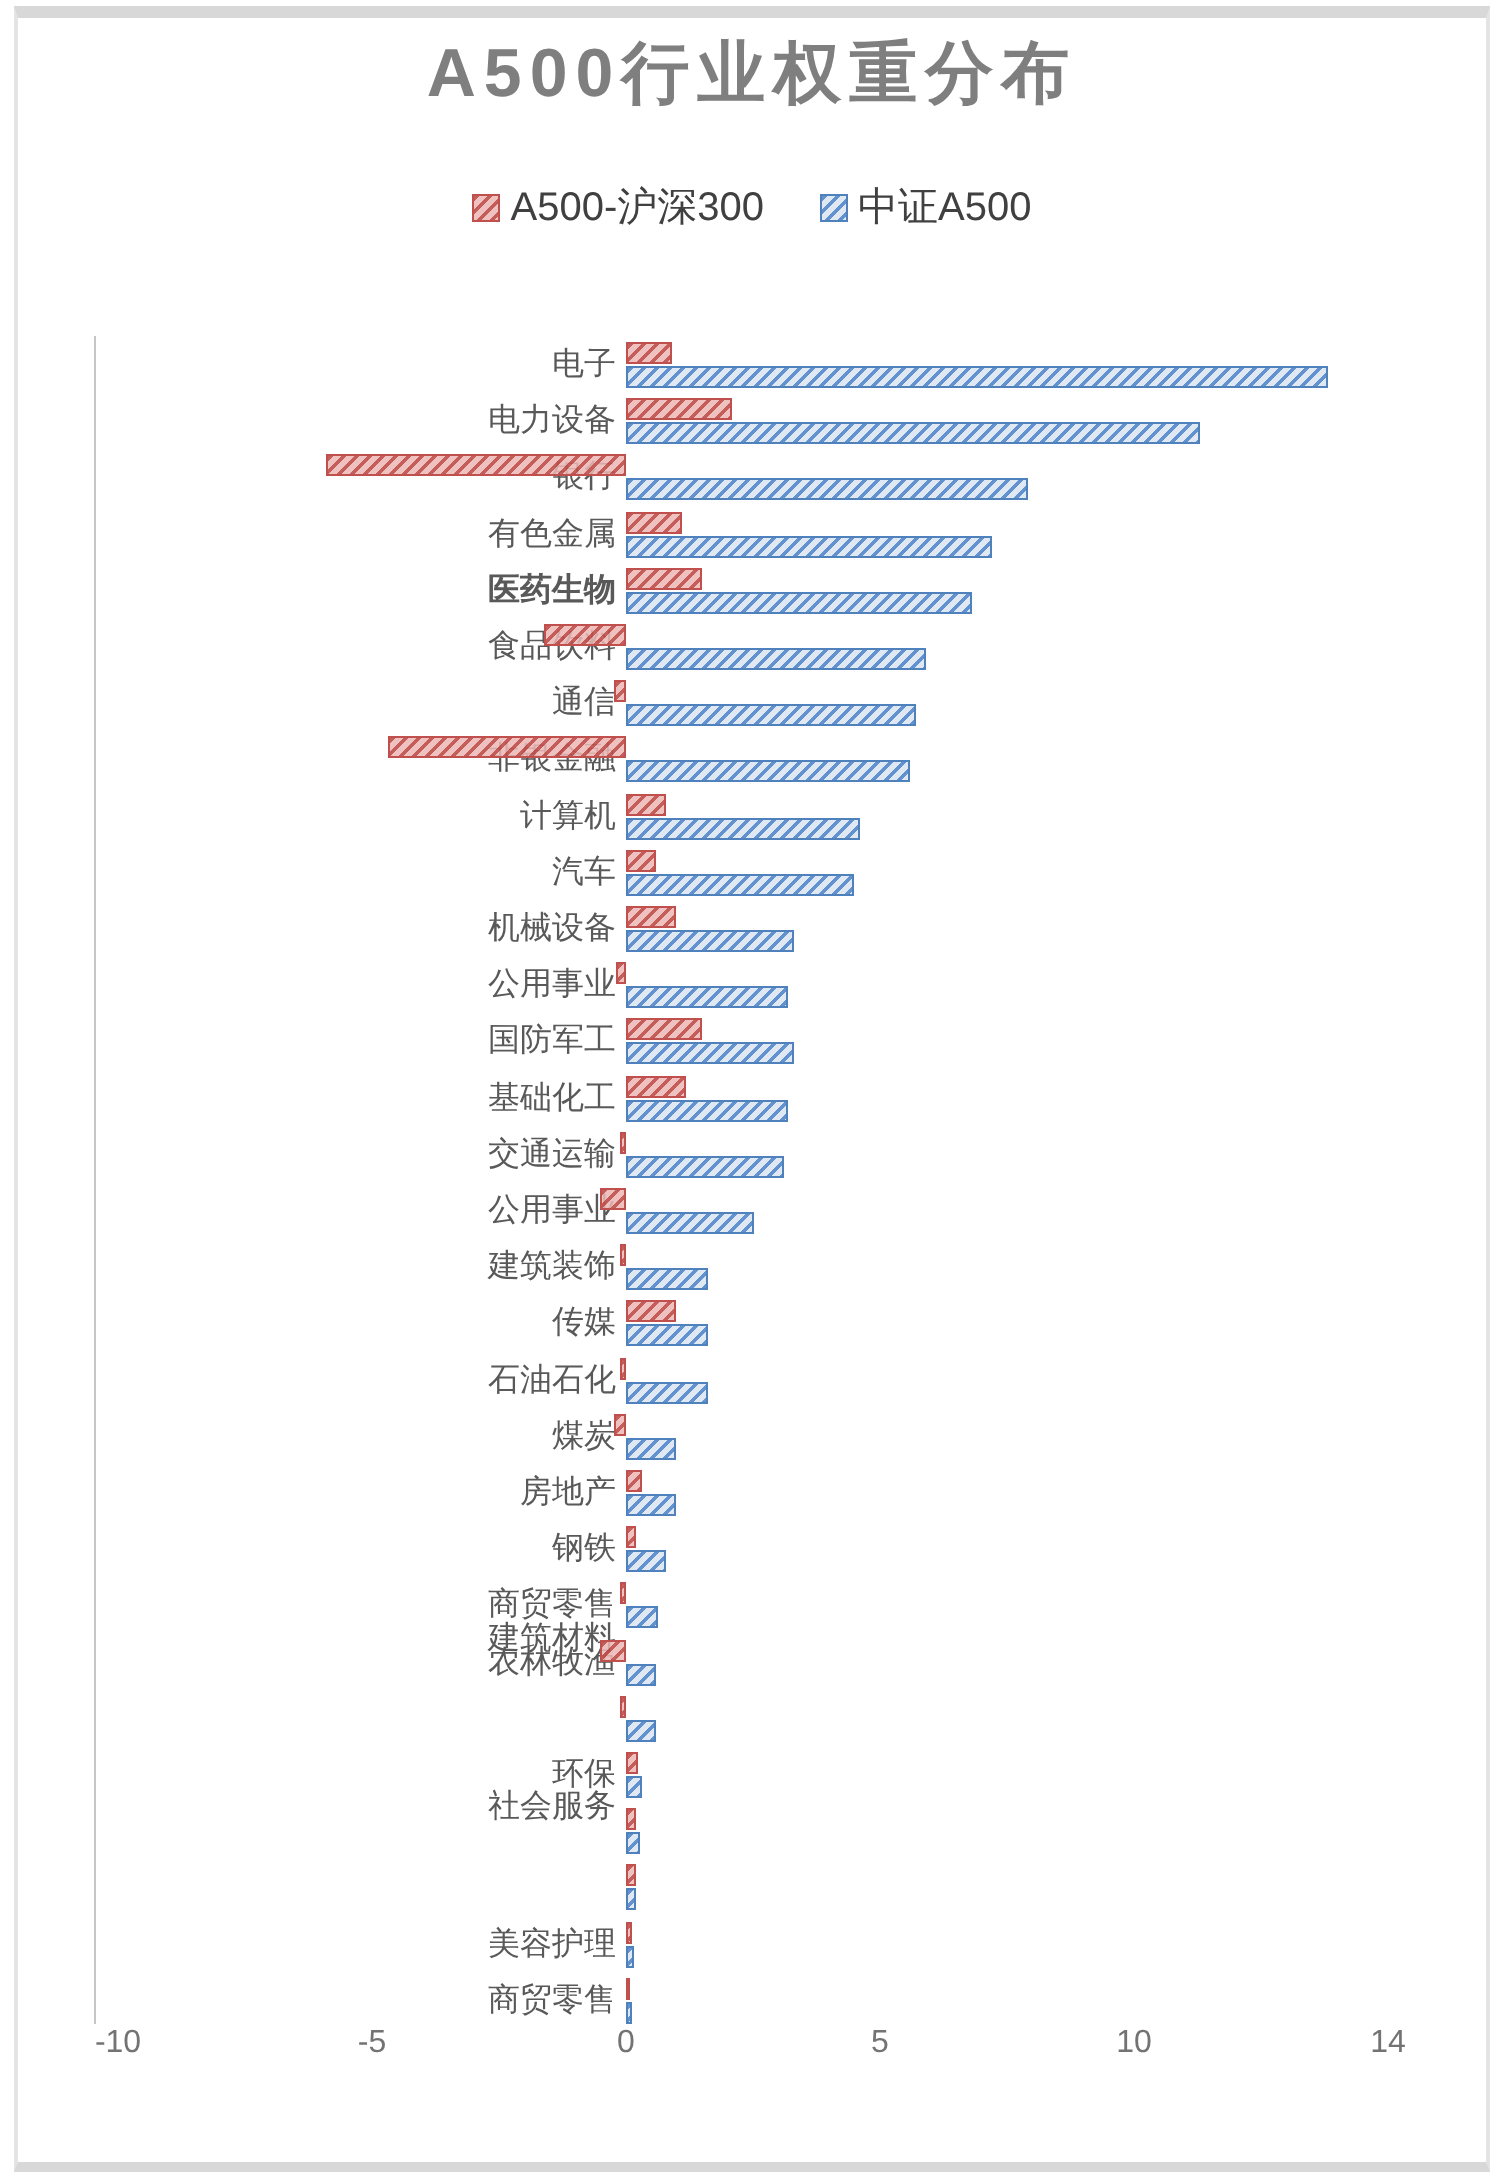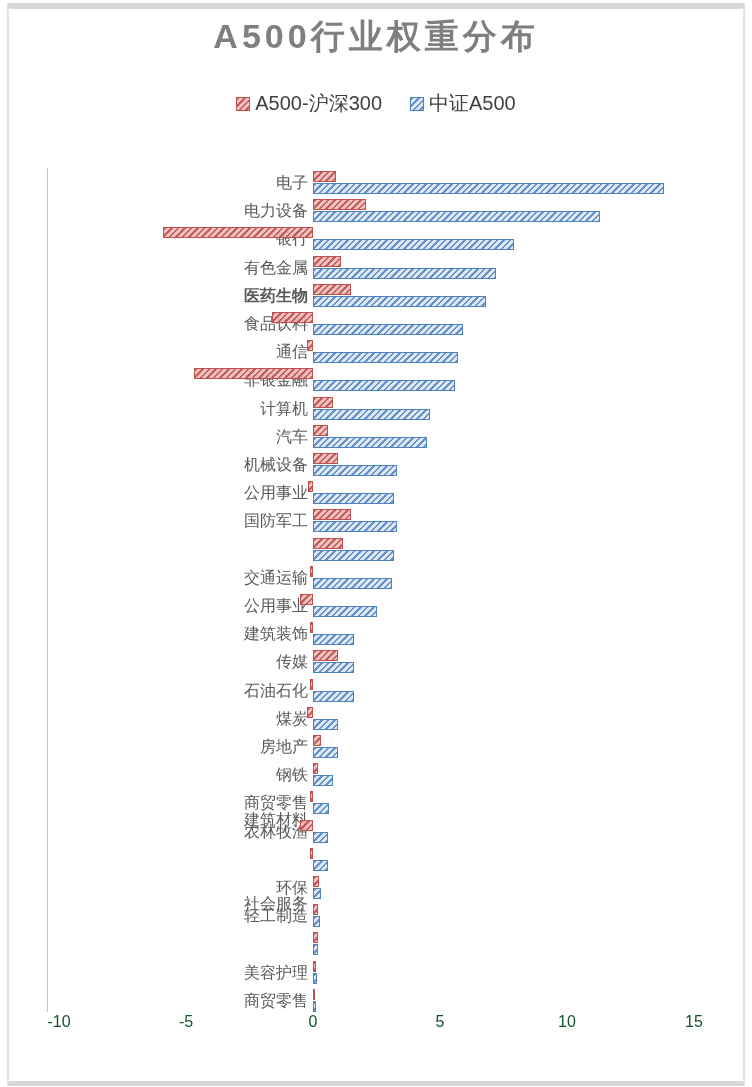--- a/index.html
+++ b/index.html
@@ -19,21 +19,21 @@
   .swatch{width:12px;height:12px;display:inline-block;}
   .hatch-red{border:1px solid #C0504D;
     background:repeating-linear-gradient(135deg, rgba(192,80,77,.92) 0 1.8px, rgba(236,183,181,.85) 1.8px 4.6px);}
   .hatch-blue{border:1px solid #4F81BD;
     background:repeating-linear-gradient(135deg, rgba(90,140,205,.95) 0 1.8px, rgba(219,229,241,.9) 1.8px 4.6px);}
   .plot{position:absolute;left:0;top:0;width:752px;height:1087px;}
   .axis-line{position:absolute;width:1px;background:#c6c6c6;}
   .cat-label{position:absolute;text-align:right;font-size:16px;color:#595959;z-index:1;
              font-family:"Liberation Serif","DejaVu Serif",serif;white-space:nowrap;}
   .bar{position:absolute;height:11px;box-sizing:border-box;z-index:2;}
-  .tick{position:absolute;width:60px;text-align:center;font-size:16px;color:#14532d;z-index:1;}
+  .tick{position:absolute;width:60px;text-align:center;font-size:16px;color:#737373;z-index:1;}
 </style>
 </head>
 <body>
 
 <div class="stage">
   <div class="frame"></div>
 
   <h1 class="title">A500行业权重分布</h1>
 
   <div class="legend" id="legend">
@@ -81,29 +81,30 @@
       <div class="bar hatch-blue" style="top: 436.8px; left: 313px; width: 114.3px;"></div>
       <div class="cat-label" style="left: 0px; width: 308px; top: 454px; height: 22px; line-height: 22px;">机械设备</div>
       <div class="bar hatch-red" style="top: 453px; left: 313px; width: 25.4px;"></div>
       <div class="bar hatch-blue" style="top: 465px; left: 313px; width: 83.82px;"></div>
       <div class="cat-label" style="left: 0px; width: 308px; top: 482.2px; height: 22px; line-height: 22px;">公用事业</div>
       <div class="bar hatch-red" style="top: 481.2px; left: 307.92px; width: 5.08px;"></div>
       <div class="bar hatch-blue" style="top: 493.2px; left: 313px; width: 81.28px;"></div>
       <div class="cat-label" style="left: 0px; width: 308px; top: 510.4px; height: 22px; line-height: 22px;">国防军工</div>
       <div class="bar hatch-red" style="top: 509.4px; left: 313px; width: 38.1px;"></div>
       <div class="bar hatch-blue" style="top: 521.4px; left: 313px; width: 83.82px;"></div>
+      <div class="cat-label" style="left: 0px; width: 308px; top: 538.6px; height: 22px; line-height: 22px;">基础化工</div>
       <div class="bar hatch-red" style="top: 537.6px; left: 313px; width: 30.48px;"></div>
       <div class="bar hatch-blue" style="top: 549.6px; left: 313px; width: 81.28px;"></div>
       <div class="cat-label" style="left: 0px; width: 308px; top: 566.8px; height: 22px; line-height: 22px;">交通运输</div>
       <div class="bar hatch-red" style="top: 565.8px; left: 310.46px; width: 2.54px;"></div>
       <div class="bar hatch-blue" style="top: 577.8px; left: 313px; width: 78.74px;"></div>
       <div class="cat-label" style="left: 0px; width: 308px; top: 595px; height: 22px; line-height: 22px;">公用事业</div>
       <div class="bar hatch-red" style="top: 594px; left: 300.3px; width: 12.7px;"></div>
       <div class="bar hatch-blue" style="top: 606px; left: 313px; width: 63.5px;"></div>
-      <div class="cat-label" style="left: 0px; width: 308px; top: 623.2px; height: 22px; line-height: 22px;">建筑装饰</div>
+      <div class="cat-label" style="left: 0px; width: 308px; top: 623.2px; height: 22px; line-height: 22px; font-family: Liberation Mono, monospace;">建筑装饰</div>
       <div class="bar hatch-red" style="top: 622.2px; left: 310.46px; width: 2.54px;"></div>
       <div class="bar hatch-blue" style="top: 634.2px; left: 313px; width: 40.64px;"></div>
       <div class="cat-label" style="left: 0px; width: 308px; top: 651.4px; height: 22px; line-height: 22px;">传媒</div>
       <div class="bar hatch-red" style="top: 650.4px; left: 313px; width: 25.4px;"></div>
       <div class="bar hatch-blue" style="top: 662.4px; left: 313px; width: 40.64px;"></div>
       <div class="cat-label" style="left: 0px; width: 308px; top: 679.6px; height: 22px; line-height: 22px;">石油石化</div>
       <div class="bar hatch-red" style="top: 678.6px; left: 310.46px; width: 2.54px;"></div>
       <div class="bar hatch-blue" style="top: 690.6px; left: 313px; width: 40.64px;"></div>
       <div class="cat-label" style="left: 0px; width: 308px; top: 707.8px; height: 22px; line-height: 22px;">煤炭</div>
       <div class="bar hatch-red" style="top: 706.8px; left: 306.65px; width: 6.35px;"></div>
@@ -119,32 +120,31 @@
       <div class="bar hatch-blue" style="top: 803.4px; left: 313px; width: 16.002px;"></div>
       <div class="cat-label" style="left: 0px; width: 308px; top: 820.6px; height: 22px; line-height: 22px;">农林牧渔</div>
       <div class="bar hatch-red" style="top: 819.6px; left: 300.3px; width: 12.7px;"></div>
       <div class="bar hatch-blue" style="top: 831.6px; left: 313px; width: 15.24px;"></div>
       <div class="cat-label" style="left: 0px; width: 308px; top: 809px; height: 22px; line-height: 22px;">建筑材料</div>
       <div class="bar hatch-red" style="top: 847.8px; left: 310.46px; width: 2.54px;"></div>
       <div class="bar hatch-blue" style="top: 859.8px; left: 313px; width: 14.732px;"></div>
       <div class="cat-label" style="left: 0px; width: 308px; top: 877px; height: 22px; line-height: 22px;">环保</div>
       <div class="bar hatch-red" style="top: 876px; left: 313px; width: 6.35px;"></div>
       <div class="bar hatch-blue" style="top: 888px; left: 313px; width: 7.62px;"></div>
-      <div class="cat-label" style="left: 0px; width: 308px; top: 905.2px; height: 22px; line-height: 22px;">轻工制造</div>
       <div class="bar hatch-red" style="top: 904.2px; left: 313px; width: 5.08px;"></div>
       <div class="bar hatch-blue" style="top: 916.2px; left: 313px; width: 6.858px;"></div>
       <div class="cat-label" style="left: 0px; width: 308px; top: 893px; height: 22px; line-height: 22px;">社会服务</div>
       <div class="bar hatch-red" style="top: 932.4px; left: 313px; width: 5.08px;"></div>
       <div class="bar hatch-blue" style="top: 944.4px; left: 313px; width: 5.08px;"></div>
       <div class="cat-label" style="left: 0px; width: 308px; top: 961.6px; height: 22px; line-height: 22px;">美容护理</div>
       <div class="bar hatch-red" style="top: 960.6px; left: 313px; width: 2.54px;"></div>
       <div class="bar hatch-blue" style="top: 972.6px; left: 313px; width: 3.81px;"></div>
       <div class="cat-label" style="left: 0px; width: 308px; top: 989.8px; height: 22px; line-height: 22px;">商贸零售</div>
       <div class="bar hatch-red" style="top: 988.8px; left: 313px; width: 2px;"></div>
       <div class="bar hatch-blue" style="top: 1000.8px; left: 313px; width: 3.048px;"></div>
       <div class="tick" style="left: 29px; top: 1013px;">-10</div>
       <div class="tick" style="left: 156px; top: 1013px;">-5</div>
       <div class="tick" style="left: 283px; top: 1013px;">0</div>
       <div class="tick" style="left: 410px; top: 1013px;">5</div>
       <div class="tick" style="left: 537px; top: 1013px;">10</div>
-      <div class="tick" style="left: 664px; top: 1013px;">15</div>
+      <div class="tick" style="left: 664px; top: 1013px;">14</div>
     </div>
 </div>
 
 </body></html>

